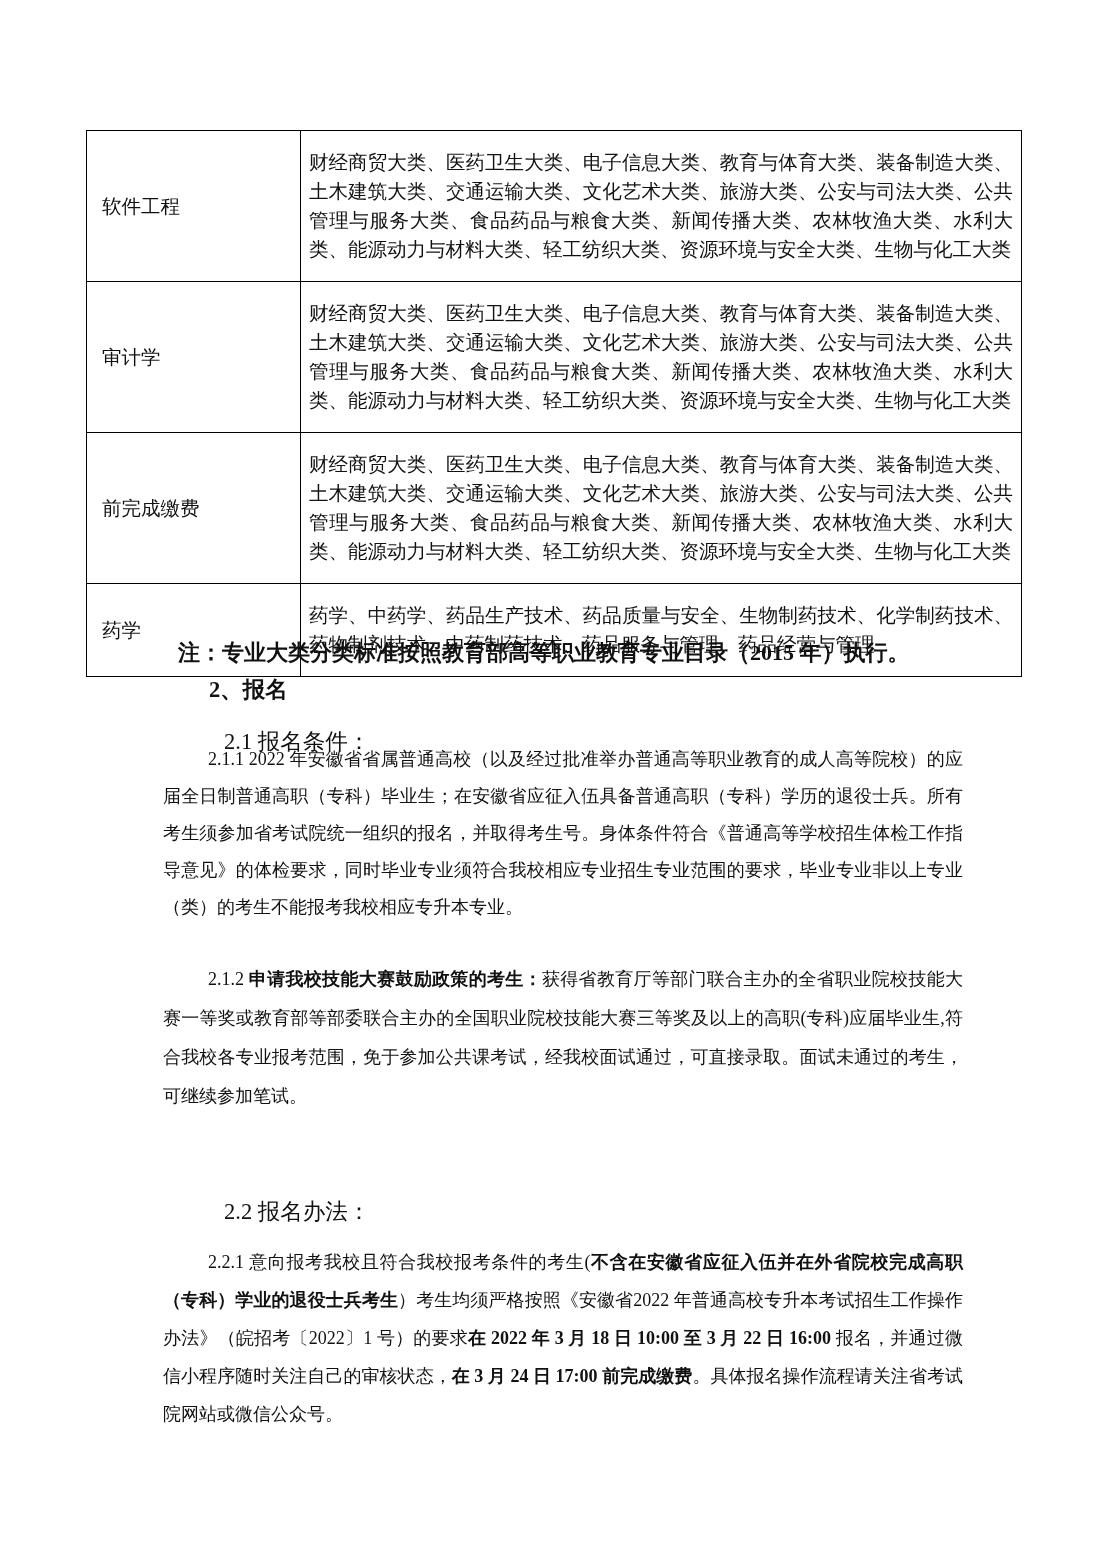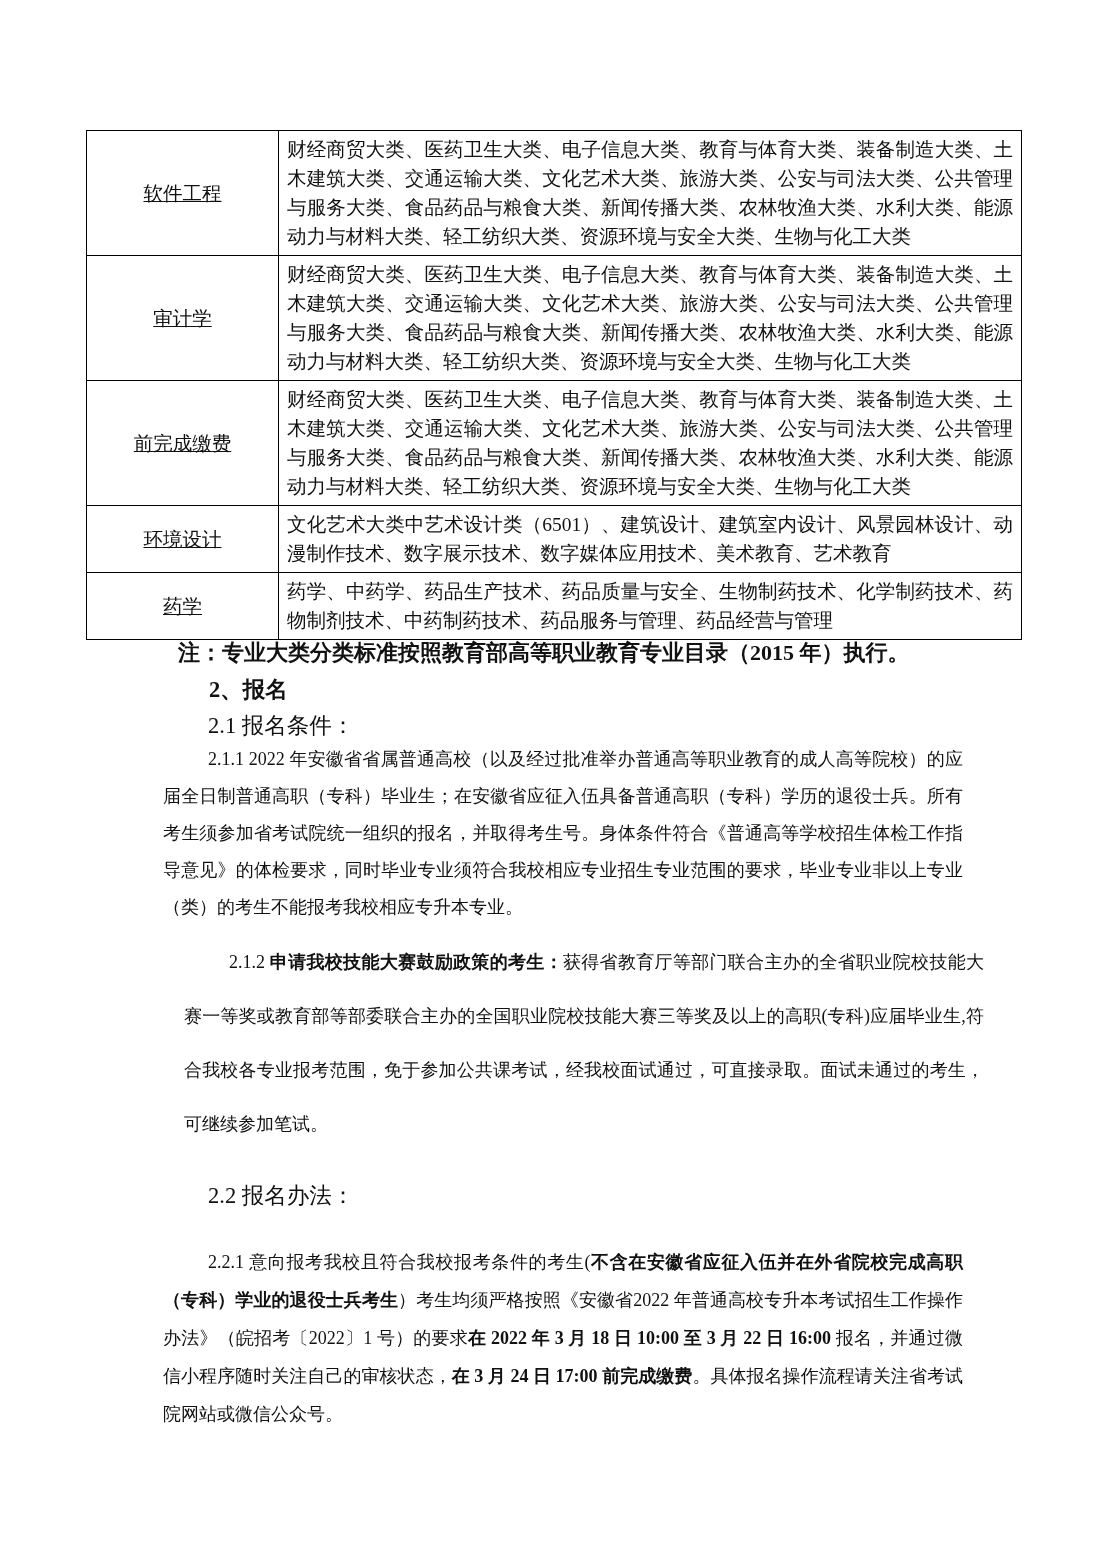--- a/index.html
+++ b/index.html
@@ -18,53 +18,52 @@
     table-layout:fixed;
   }
   table.majors td{
     border:1.5px solid #000000;
     font-size:19.5px;
     line-height:29px;
     vertical-align:middle;
   }
   td.major-cell{
     width:183px;
-    text-align:center;
-    padding:2px 4px;
-    text-decoration:underline;
+    text-align:left;
+    padding:2px 15px;
   }
   td.cat-cell{
-    padding:4px 8px;
+    padding:17px 8px;
     text-align:justify;
   }
   .note{
     position:absolute;left:162px;top:622px;width:860px;
     font-size:22px;font-weight:bold;line-height:30px;
     margin:16px;
   }
   .h2{
     position:absolute;left:208px;top:674px;
     font-size:22.5px;font-weight:bold;line-height:30px;
     margin:1px;
   }
   .sub{
     position:absolute;left:208px;
-    font-size:22.5px;line-height:30px;margin:0;
+    font-size:22.5px;line-height:30px;margin:16px;
   }
   .s21{top:711px;}
   .s22{top:1181px;}
   .para{
     position:absolute;left:163px;width:800px;
     font-size:18px;
     text-align:justify;
     text-indent:45px;
     margin:0;
   }
   .p211{top:741px;line-height:37px;}
-  .p212{top:935px;line-height:54px;margin-left:21px;}
+  .p212{top:960px;line-height:39px;}
   .p221{top:1215px;line-height:38px;margin-top:28px;}
   .para b{font-weight:bold;}
 </style>
 </head>
 <body>
 
 <div class="page">
 
   <table class="majors">
     <tbody>
@@ -72,24 +71,20 @@
         <td class="major-cell">软件工程</td>
         <td class="cat-cell">财经商贸大类、医药卫生大类、电子信息大类、教育与体育大类、装备制造大类、土木建筑大类、交通运输大类、文化艺术大类、旅游大类、公安与司法大类、公共管理与服务大类、食品药品与粮食大类、新闻传播大类、农林牧渔大类、水利大类、能源动力与材料大类、轻工纺织大类、资源环境与安全大类、生物与化工大类</td>
       </tr>
       <tr>
         <td class="major-cell">审计学</td>
         <td class="cat-cell">财经商贸大类、医药卫生大类、电子信息大类、教育与体育大类、装备制造大类、土木建筑大类、交通运输大类、文化艺术大类、旅游大类、公安与司法大类、公共管理与服务大类、食品药品与粮食大类、新闻传播大类、农林牧渔大类、水利大类、能源动力与材料大类、轻工纺织大类、资源环境与安全大类、生物与化工大类</td>
       </tr>
       <tr>
         <td class="major-cell">前完成缴费</td>
         <td class="cat-cell">财经商贸大类、医药卫生大类、电子信息大类、教育与体育大类、装备制造大类、土木建筑大类、交通运输大类、文化艺术大类、旅游大类、公安与司法大类、公共管理与服务大类、食品药品与粮食大类、新闻传播大类、农林牧渔大类、水利大类、能源动力与材料大类、轻工纺织大类、资源环境与安全大类、生物与化工大类</td>
-      </tr>
-      <tr>
-        <td class="major-cell">环境设计</td>
-        <td class="cat-cell">文化艺术大类中艺术设计类（6501）、建筑设计、建筑室内设计、风景园林设计、动漫制作技术、数字展示技术、数字媒体应用技术、美术教育、艺术教育</td>
       </tr>
       <tr>
         <td class="major-cell">药学</td>
         <td class="cat-cell">药学、中药学、药品生产技术、药品质量与安全、生物制药技术、化学制药技术、药物制剂技术、中药制药技术、药品服务与管理、药品经营与管理</td>
       </tr>
     </tbody>
   </table>
 
   <p class="note">注：专业大类分类标准按照教育部高等职业教育专业目录（2015 年）执行。</p>
 

